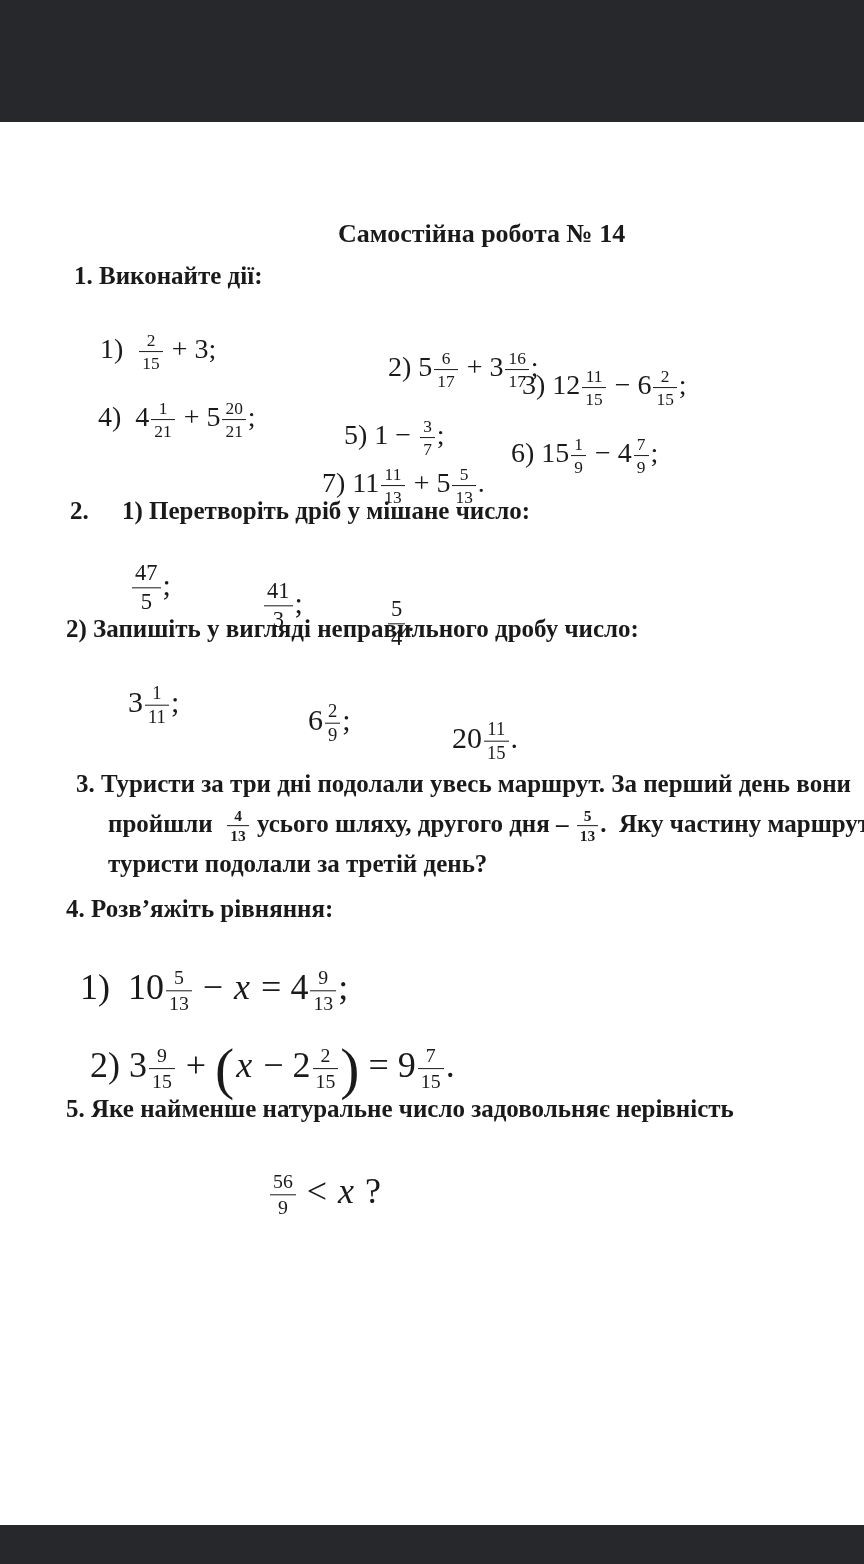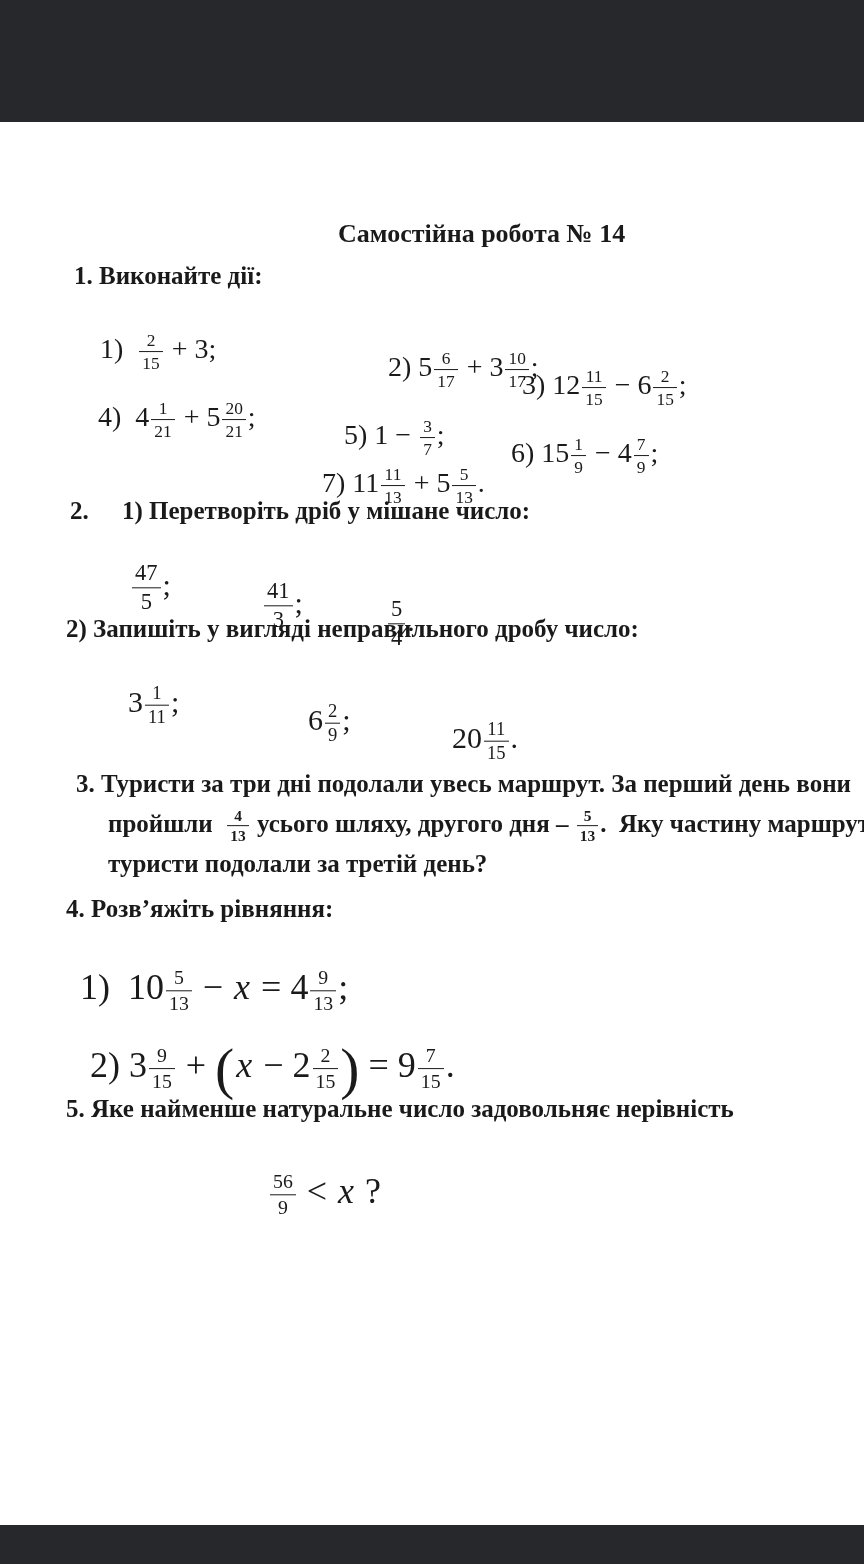--- a/index.html
+++ b/index.html
@@ -36,21 +36,21 @@
 
 <div id="topbar" class="bar"></div>
 <div id="botbar" class="bar"></div>
 
 <div class="abs bold fs-title" style="left:338px;top:219px;">Самостійна робота № 14</div>
 
 <div class="abs bold fs-head" style="left:74px;top:262px;">1. Виконайте дії:</div>
 
 <div class="abs" style="left:0;top:334px;width:864px;height:0;">
   <span class="abs mid m-ex" style="left:100px;">1)  <span class="frac"><span class="fn">2</span><span class="fd">15</span></span> + 3;</span>
-  <span class="abs mid m-ex" style="left:348px;margin-left:40px;">2) 5<span class="frac"><span class="fn">6</span><span class="fd">17</span></span> + 3<span class="frac"><span class="fn">10</span><span class="fd">17</span></span>;</span>
+  <span class="abs mid m-ex" style="left:348px;margin-left:40px;">2) 5<span class="frac"><span class="fn">6</span><span class="fd">17</span></span> + 3<span class="frac"><span class="fn">16</span><span class="fd">17</span></span>;</span>
   <span class="abs mid m-ex" style="left:522px;">3) 12<span class="frac"><span class="fn">11</span><span class="fd">15</span></span> − 6<span class="frac"><span class="fn">2</span><span class="fd">15</span></span>;</span>
 </div>
 <div class="abs" style="left:0;top:402px;width:864px;height:0;">
   <span class="abs mid m-ex" style="left:98px;">4)  4<span class="frac"><span class="fn">1</span><span class="fd">21</span></span> + 5<span class="frac"><span class="fn">20</span><span class="fd">21</span></span>;</span>
   <span class="abs mid m-ex" style="left:344px;">5) 1 − <span class="frac"><span class="fn">3</span><span class="fd">7</span></span>;</span>
   <span class="abs mid m-ex" style="left:511px;">6) 15<span class="frac"><span class="fn">1</span><span class="fd">9</span></span> − 4<span class="frac"><span class="fn">7</span><span class="fd">9</span></span>;</span>
 </div>
 <div class="abs" style="left:0;top:468px;width:864px;height:0;">
   <span class="abs mid m-ex" style="left:322px;">7) 11<span class="frac"><span class="fn">11</span><span class="fd">13</span></span> + 5<span class="frac"><span class="fn">5</span><span class="fd">13</span></span>.</span>
 </div>

